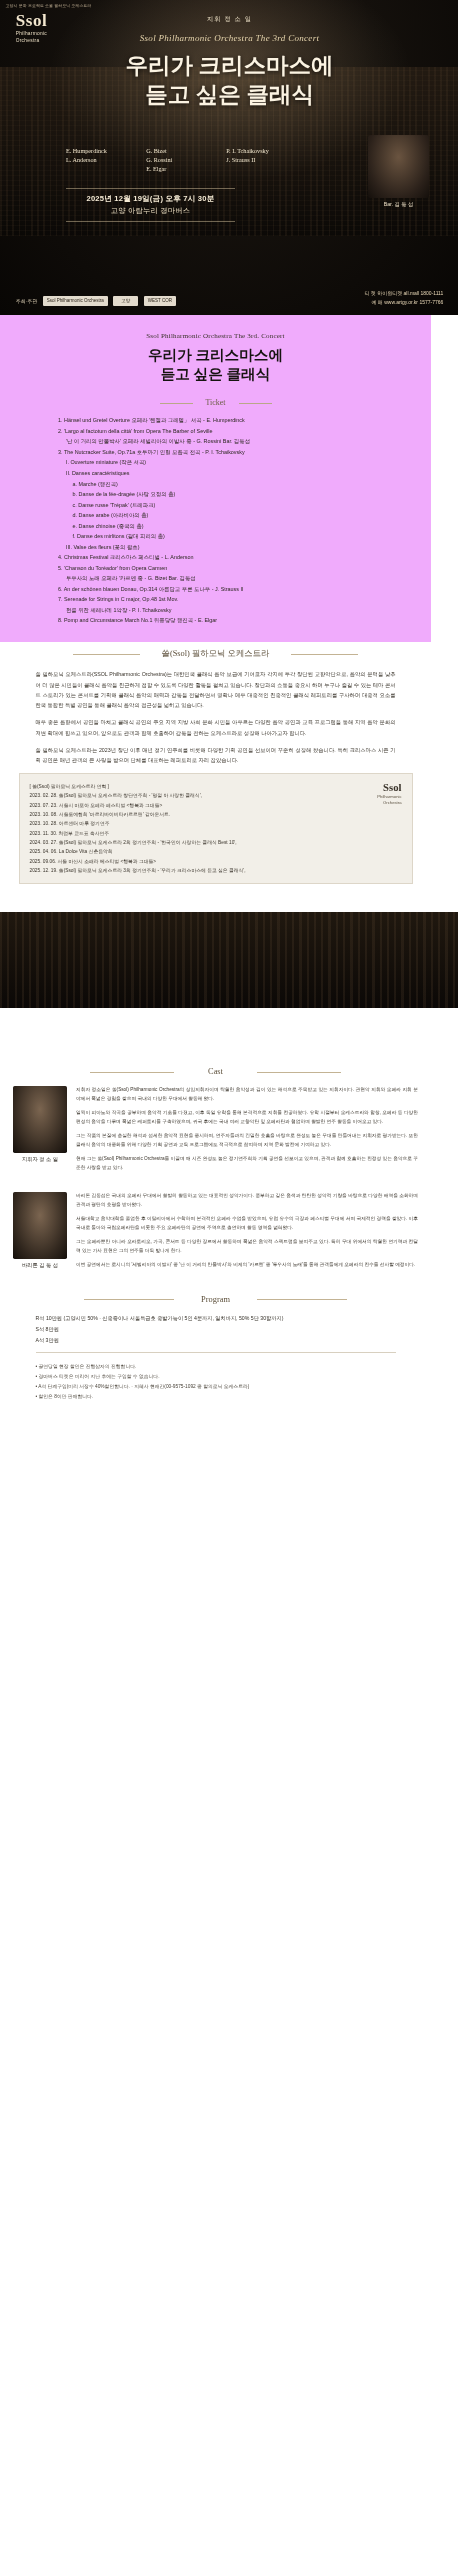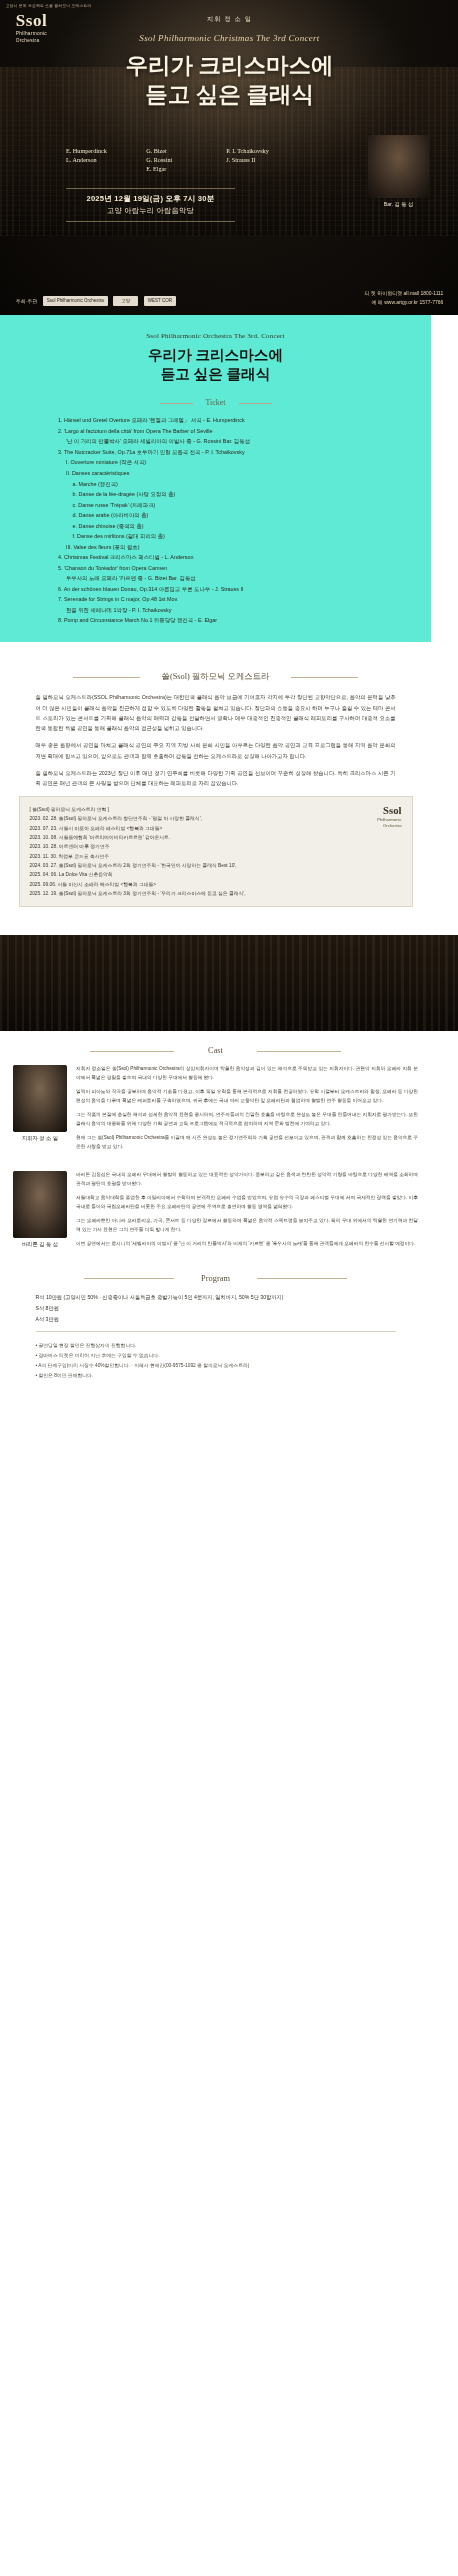--- a/index.html
+++ b/index.html
@@ -89,21 +89,21 @@
   }
   .foot-left { display:flex; align-items:center; gap:5.6px; }
   .foot-label { font-size:5px; color:#e6d9bd; }
   .badge {
     background:rgba(245,238,222,.92); color:#2b2318; border-radius:1.1px;
     font-size:4.5px; padding:2.2px 3.9px; line-height:1.2; text-align:center; min-width:25px;
   }
   .foot-right { text-align:right; font-size:5px; color:#ead9b8; line-height:1.7; }
 
   
-  .program-sec { padding:17px 0 15.7px; background:#5eead4; }
+  .program-sec { padding:17px 0 15.7px; background:#f0abfc; }
   .prog-head { text-align:center; }
   .prog-eyebrow {
     font-family:"Liberation Serif", serif; font-size:7px; color:#3a332a; letter-spacing:0.2px;
   }
   .prog-title {
     font-family:"Liberation Serif", serif; font-weight:bold; font-size:14.6px;
     line-height:1.35; margin-top:5.6px; color:#161310;
   }
   .prog-label {
     margin:13.5px auto 7.9px; width:112px; text-align:center;
@@ -116,21 +116,21 @@
 
   .prog-list { width:315px; margin:0 auto; font-size:5.4px; color:#2c2720; line-height:1.95; }
   .prog-list .it { display:block; }
   .prog-list .ind1 { padding-left:7.9px; }
   .prog-list .ind2 { padding-left:14.6px; }
 
   
   .about { padding:5.6px 0 14.6px; }
   .about-title {
     text-align:center; font-family:"Liberation Serif", serif; font-size:8.4px; color:#5c4f3a;
-    margin:24px 0 10px; position:relative;
+    margin:1px 0 10px; position:relative;
   }
   .about-title span:before, .about-title span:after {
     content:""; position:absolute; top:50%; width:67px; height:0.6px; background:#c3b394;
   }
   .about-title span:before { left:73px; } .about-title span:after { right:73px; }
   .about-body { width:360px; margin:0 auto; font-size:5.3px; line-height:1.95; color:#3a342b; text-align:justify; }
   .about-body p { margin:0 0 6.7px; }
 
   
   .history {
@@ -145,21 +145,21 @@
 
   
   .photoband {
     width:459px; height:96px; margin-top:13.5px;
     background:
       repeating-linear-gradient(90deg, rgba(110,85,60,.18) 0 2.2px, rgba(0,0,0,0) 2.2px 7.3px),
       linear-gradient(180deg,#20180f,#0b0806);
   }
 
   
-  .cast-sec { padding:14.6px 0 5.6px; }
+  .cast-sec { padding:14.6px 0 5.6px;margin-top:44px; }
   .cast-title {
     text-align:center; font-family:"Liberation Serif", serif; font-size:8.4px; color:#5c4f3a; position:relative;
   }
   .cast-title span:before, .cast-title span:after {
     content:""; position:absolute; top:50%; width:84px; height:0.6px; background:#c3b394;
   }
   .cast-title span:before { left:90px; } .cast-title span:after { right:90px; }
 
   .cast-row { width:405px; margin:10px auto 0; display:flex; gap:9px; align-items:flex-start; }
   .cast-photo { width:54px; flex:0 0 54px; text-align:center; }
@@ -197,42 +197,42 @@
 
     <div class="hero-top-note">고양시 문화 프로젝트 쏘울 필하모닉 오케스트라</div>
 
     <div class="logo-block">
       <div class="logo-ssol">Ssol</div>
       <div class="logo-sub" style="white-space:pre-line">Philharmonic
 Orchestra</div>
     </div>
 
     <div class="hero-conductor-label">지휘 정 소 일</div>
-    <div class="hero-script">Ssol Philharmonic Christmas The 3rd Concert</div>
+    <div class="hero-script">Ssol Philharmonic Orchestra The 3rd Concert</div>
 
     <div class="hero-title">
       <div>우리가 크리스마스에</div>
       <div>듣고 싶은 클래식</div>
     </div>
 
     <div class="composers">
       <div>E. Humperdinck</div>
       <div>G. Bizet</div>
       <div>P. I. Tchaikovsky</div>
       <div>L. Anderson</div>
       <div>G. Rossini</div>
       <div>J. Strauss II</div>
       <div></div>
       <div>E. Elgar</div>
       <div></div>
     </div>
 
     <div class="date-box">
       <div class="date-line">2025년 12월 19일(금) 오후 7시 30분</div>
-      <div class="date-line2">고양 아람누리 아람음악당</div>
+      <div class="date-line2">고양 아람누리 경마버스</div>
     </div>
 
     <div class="maestro">
       <div class="ph"></div>
       <div class="cap">Bar. 김 동 섭</div>
     </div>
 
     <div class="hero-foot">
       <div class="foot-left">
         <span class="foot-label">주최·주관</span>

